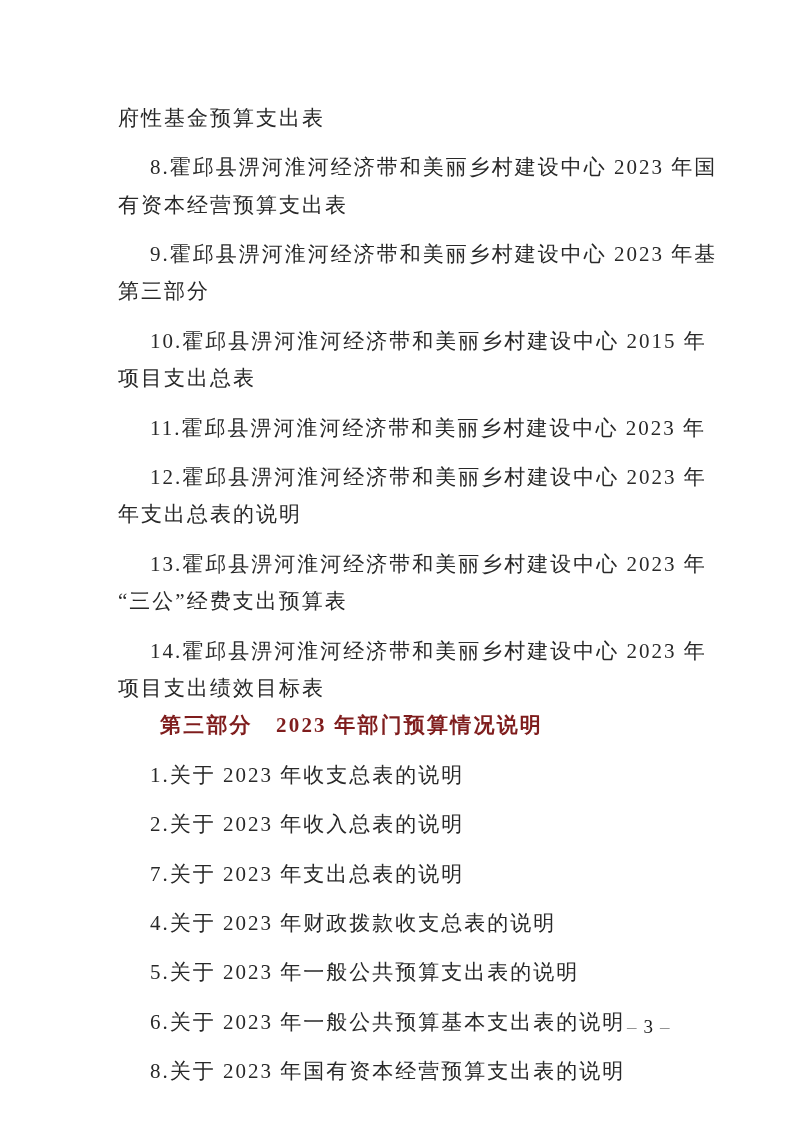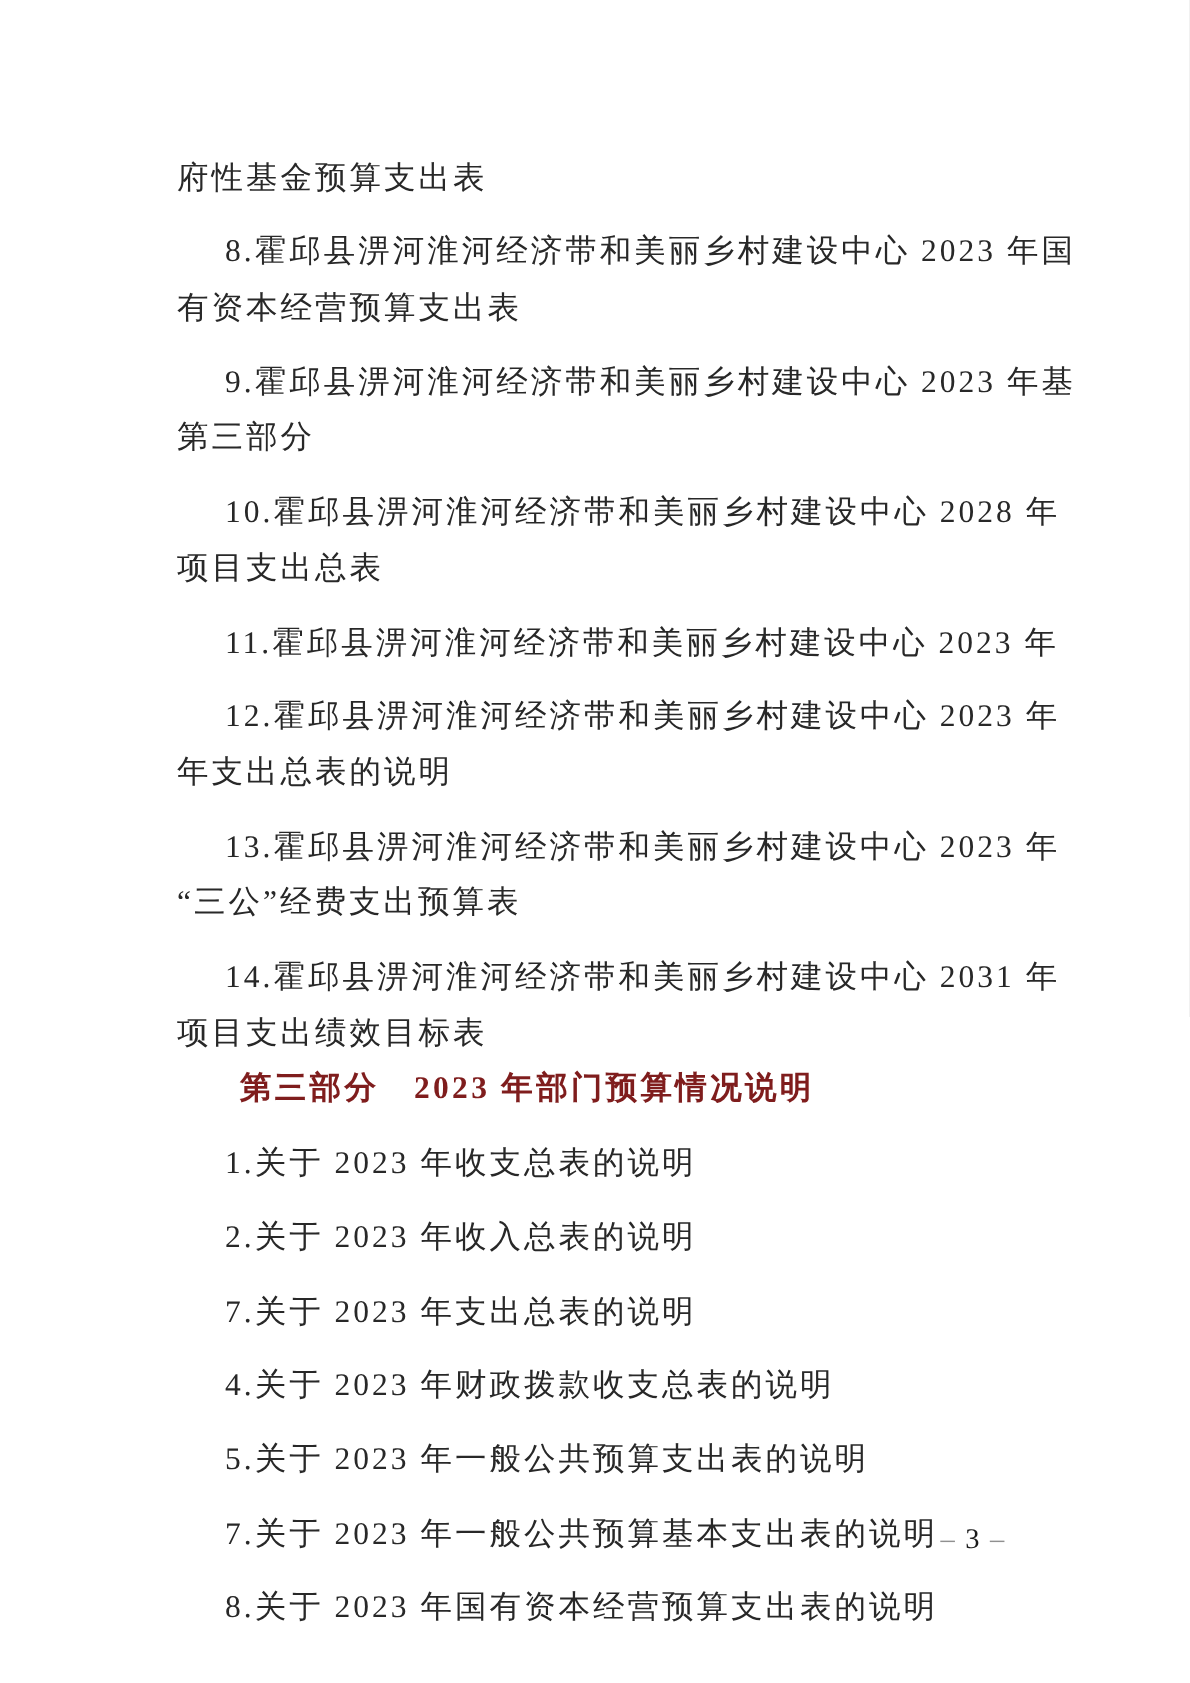--- a/index.html
+++ b/index.html
@@ -75,21 +75,21 @@
 
   <div class="line indent">
     <span class="line-text">9.霍邱县淠河淮河经济带和美丽乡村建设中心 2023 年基</span>
   </div>
 
   <div class="line">
     <span class="line-text">第三部分</span>
   </div>
 
   <div class="line indent">
-    <span class="line-text">10.霍邱县淠河淮河经济带和美丽乡村建设中心 2028 年</span>
+    <span class="line-text">10.霍邱县淠河淮河经济带和美丽乡村建设中心 2015 年</span>
   </div>
 
   <div class="line">
     <span class="line-text">项目支出总表</span>
   </div>
 
   <div class="line indent">
     <span class="line-text">11.霍邱县淠河淮河经济带和美丽乡村建设中心 2023 年</span>
   </div>
 
@@ -104,21 +104,21 @@
 
   <div class="line indent">
     <span class="line-text">13.霍邱县淠河淮河经济带和美丽乡村建设中心 2023 年</span>
   </div>
 
   <div class="line">
     <span class="line-text">“三公”经费支出预算表</span>
   </div>
 
   <div class="line indent">
-    <span class="line-text">14.霍邱县淠河淮河经济带和美丽乡村建设中心 2031 年</span>
+    <span class="line-text">14.霍邱县淠河淮河经济带和美丽乡村建设中心 2023 年</span>
   </div>
 
   <div class="line">
     <span class="line-text">项目支出绩效目标表</span>
   </div>
 
   <div class="line bold">
     <span class="line-text">第三部分　2023 年部门预算情况说明</span>
   </div>
 
@@ -136,21 +136,21 @@
 
   <div class="line indent">
     <span class="line-text">4.关于 2023 年财政拨款收支总表的说明</span>
   </div>
 
   <div class="line indent">
     <span class="line-text">5.关于 2023 年一般公共预算支出表的说明</span>
   </div>
 
   <div class="line indent">
-    <span class="line-text">7.关于 2023 年一般公共预算基本支出表的说明</span>
+    <span class="line-text">6.关于 2023 年一般公共预算基本支出表的说明</span>
   </div>
 
 
   <div class="line indent">
     <span class="line-text">8.关于 2023 年国有资本经营预算支出表的说明</span>
   </div>
 </section>
 
   <footer class="footer">
     <span class="dash">–</span>

